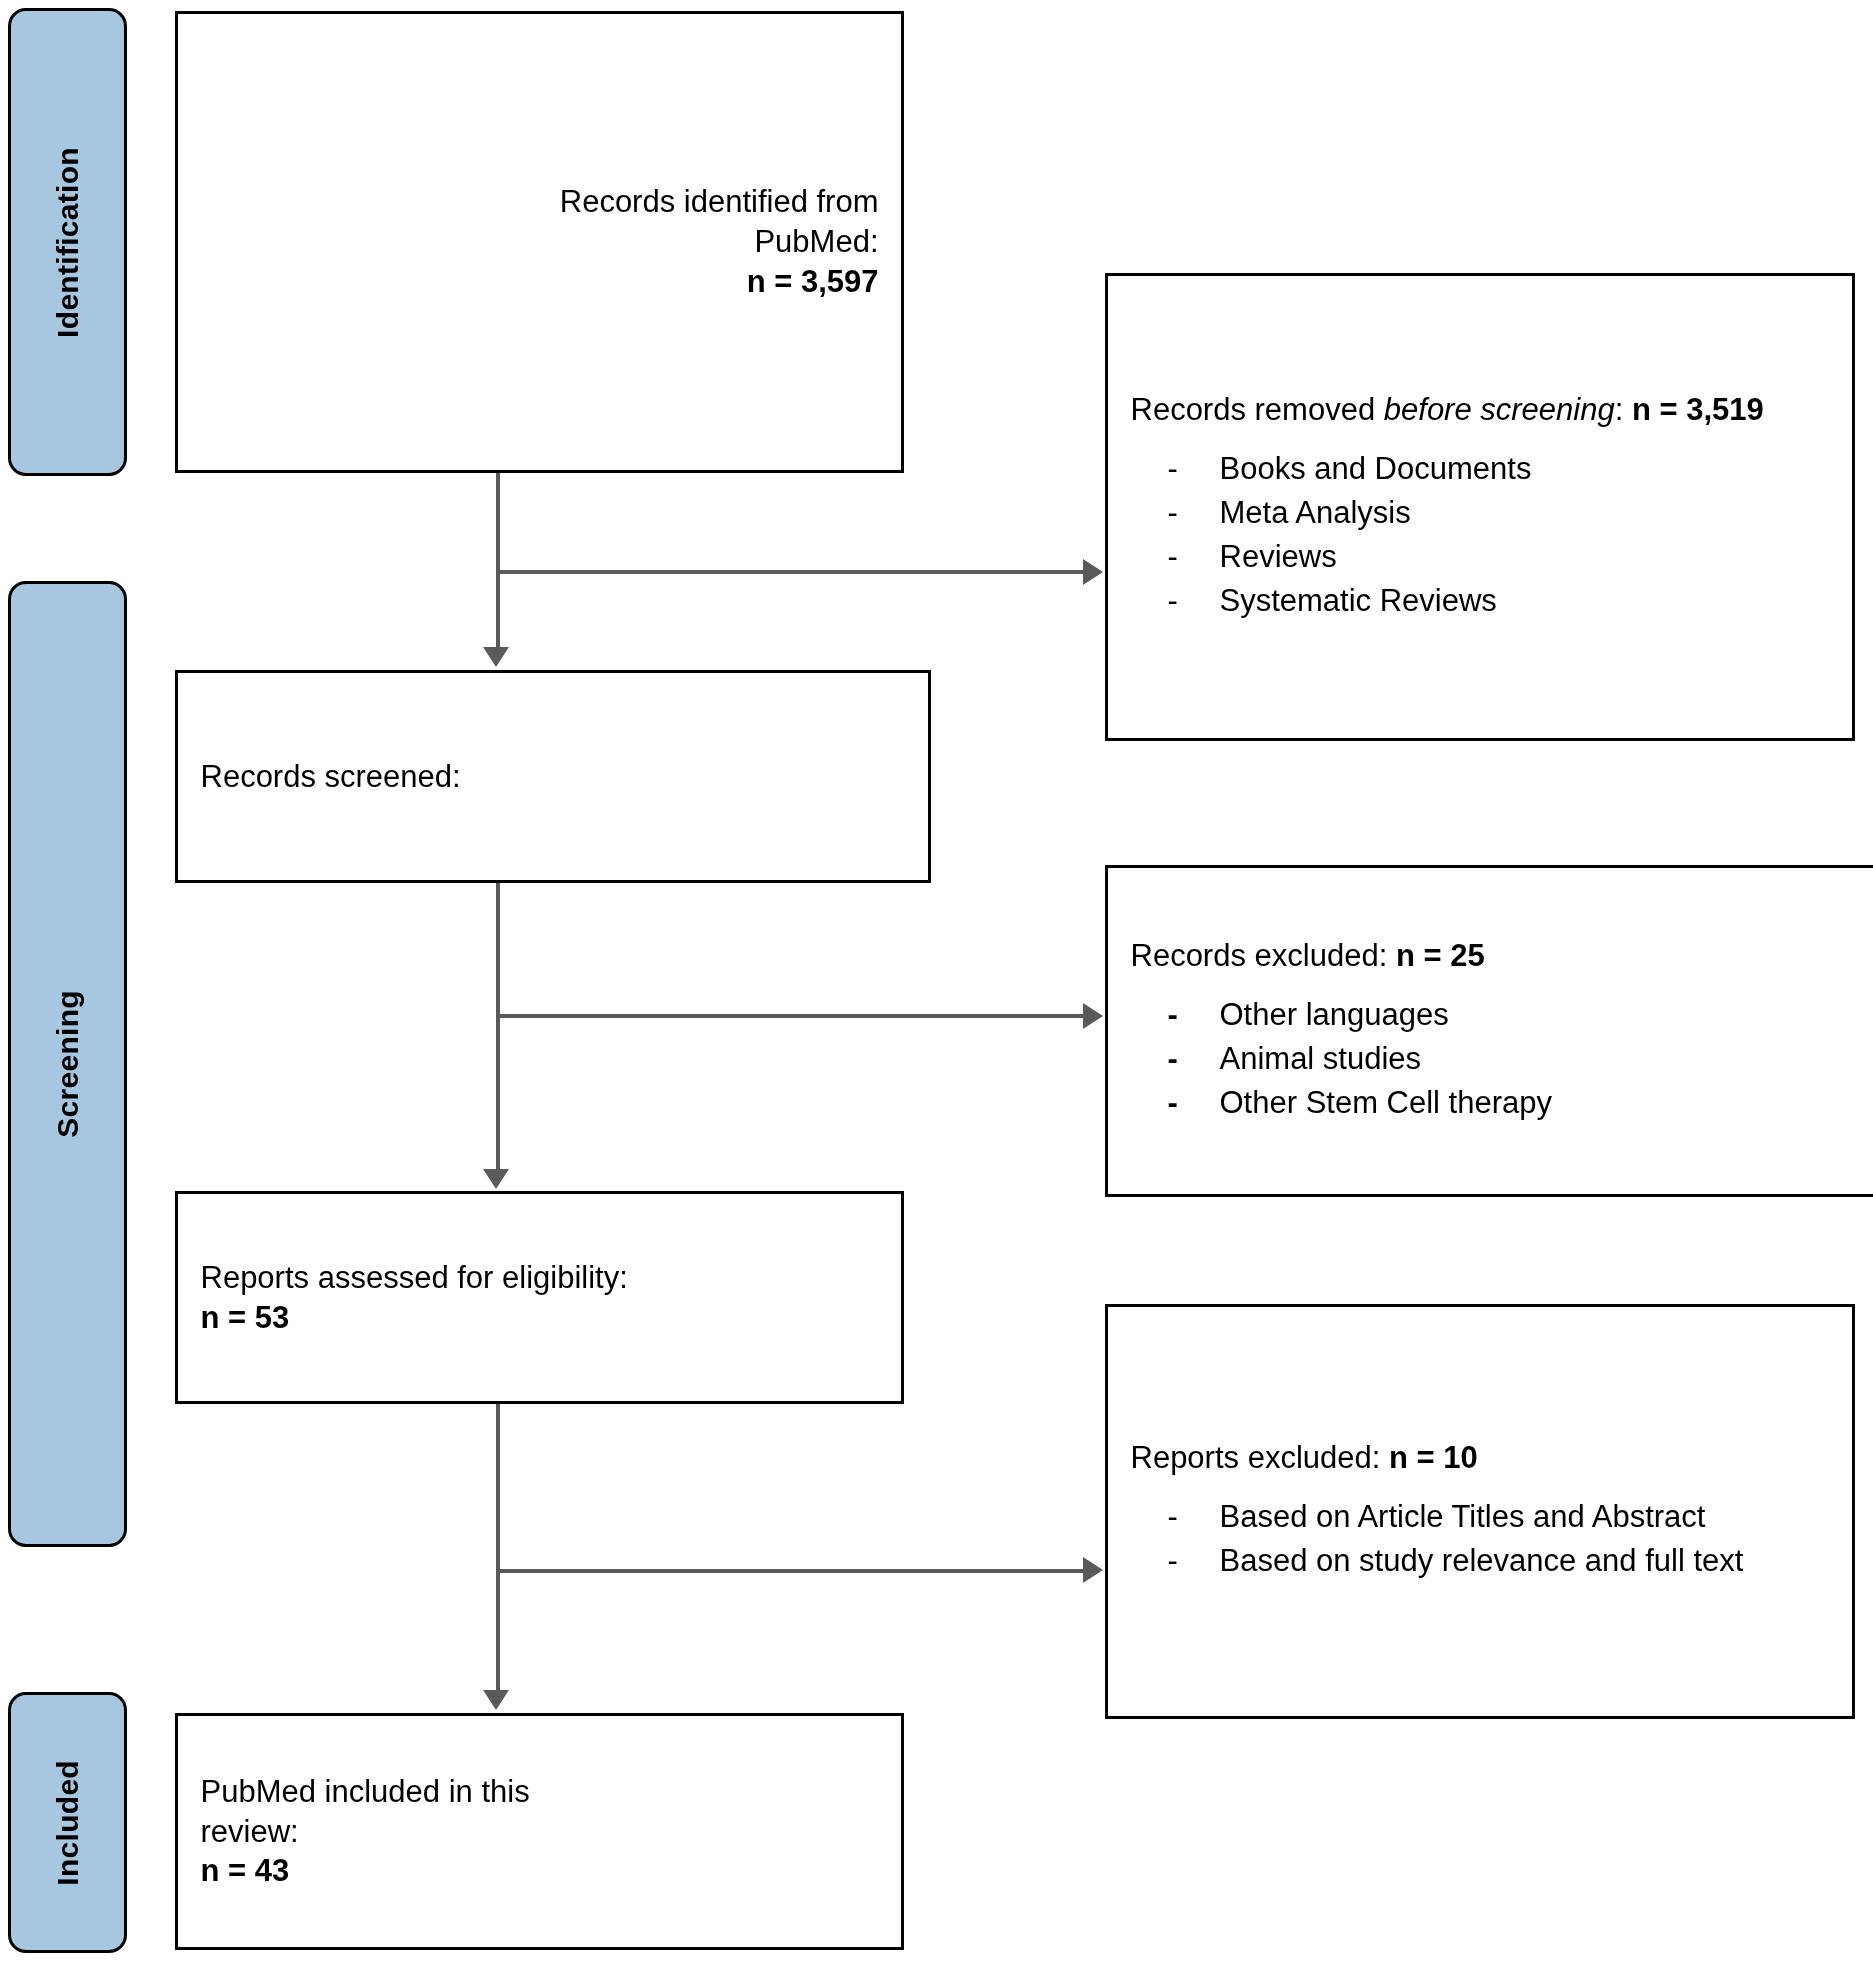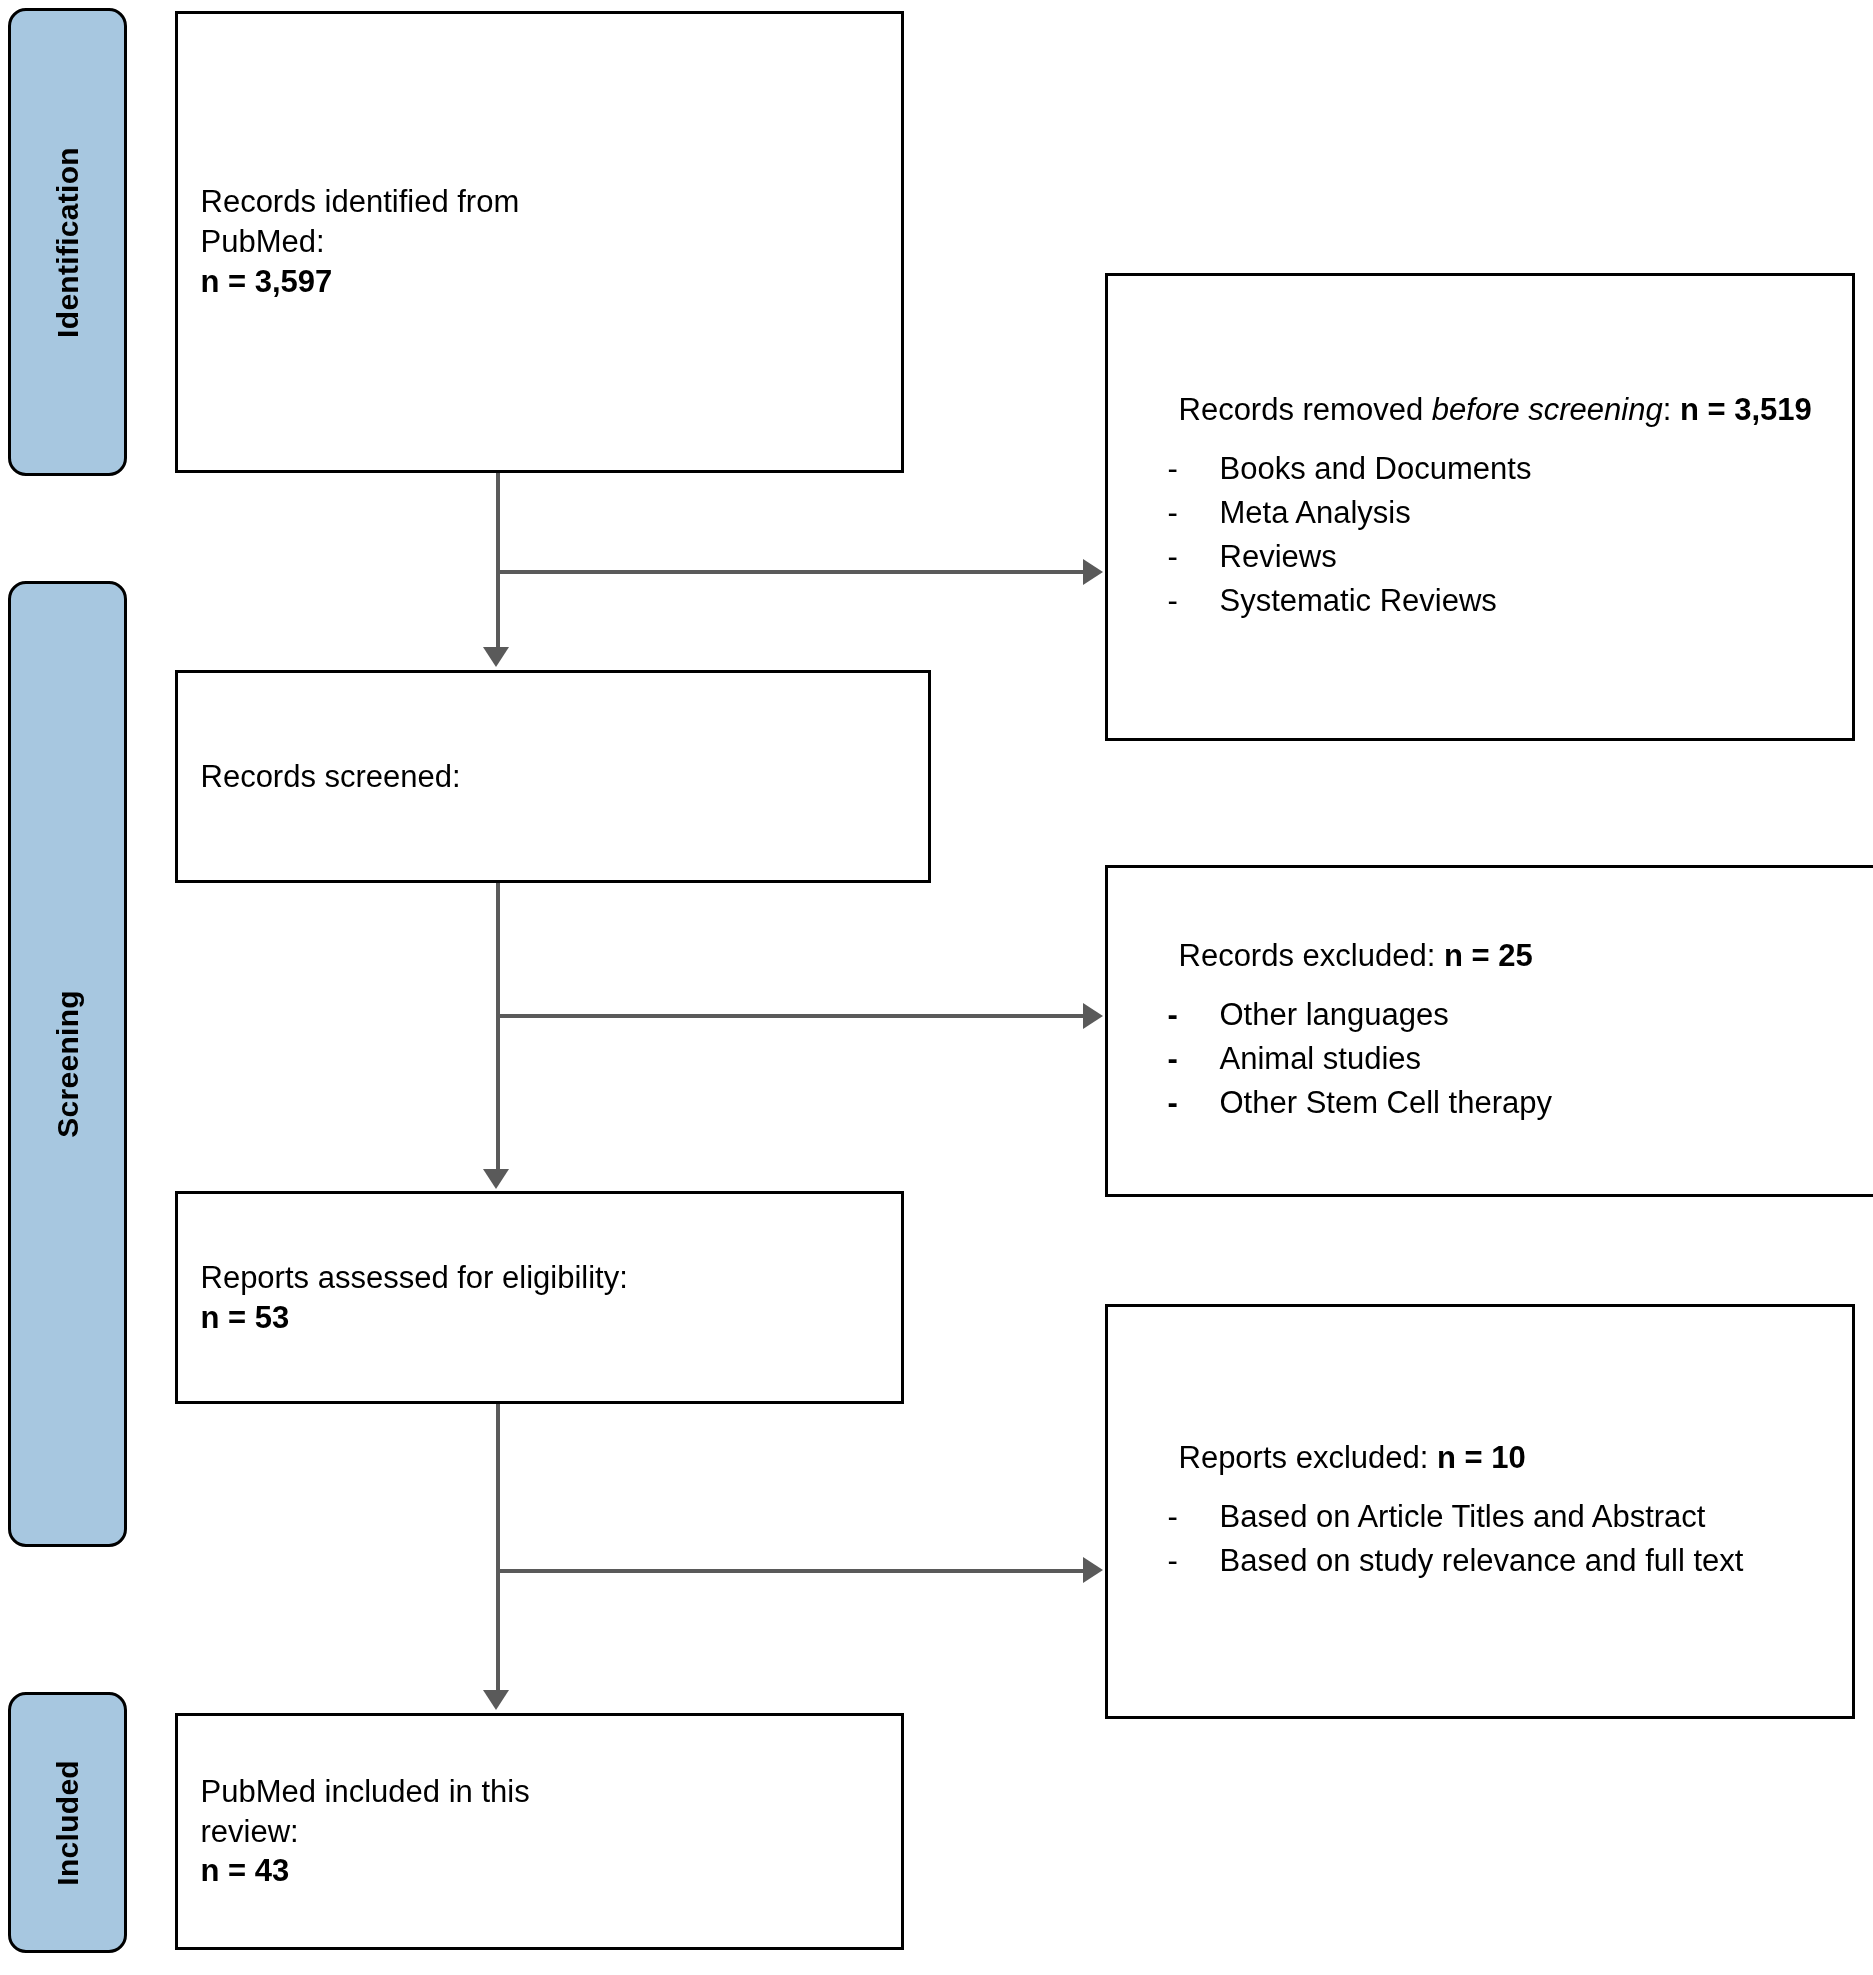--- a/index.html
+++ b/index.html
@@ -58,21 +58,20 @@
     font-size: 31px;
     line-height: 1.28;
   }
   .bold { font-weight: bold; }
   .ital { font-style: italic; }
 
   .box-head {
     font-size: 31px;
     line-height: 1.3;
     margin-bottom: 3.6px;
-    margin-left: 48px;
   }
 
   
   ul.bullets {
     list-style: none;
     margin: 15.4px 0 0 0;
     padding: 0 0 0 37px;
   }
   ul.bullets li {
     font-size: 31px;
@@ -126,21 +125,21 @@
   </div>
 
   <div class="phase" style="left:8.3px; top:581px; width:119px; height:966px;">
     <span class="phase-label">Screening</span>
   </div>
 
   <div class="phase" style="left:8.3px; top:1692px; width:119px; height:261px;">
     <span class="phase-label">Included</span>
   </div>
 
-  <div class="box" style="left:175px; top:10.7px; width:729px; height:462px;">
+  <div class="box" style="left:175px; top:10.7px; width:729px; height:462px;align-items:flex-end;">
     <div class="box-line">Records identified from</div>
     <div class="box-line">PubMed:</div>
     <div class="box-line bold">n = 3,597</div>
   </div>
 
   <div class="box" style="left:1105px; top:273px; width:750px; height:468px;">
     <div class="box-head">
       <span>Records removed </span><span class="ital">before screening</span><span>:</span>
       <span class="bold">n = 3,519</span>
     </div>

